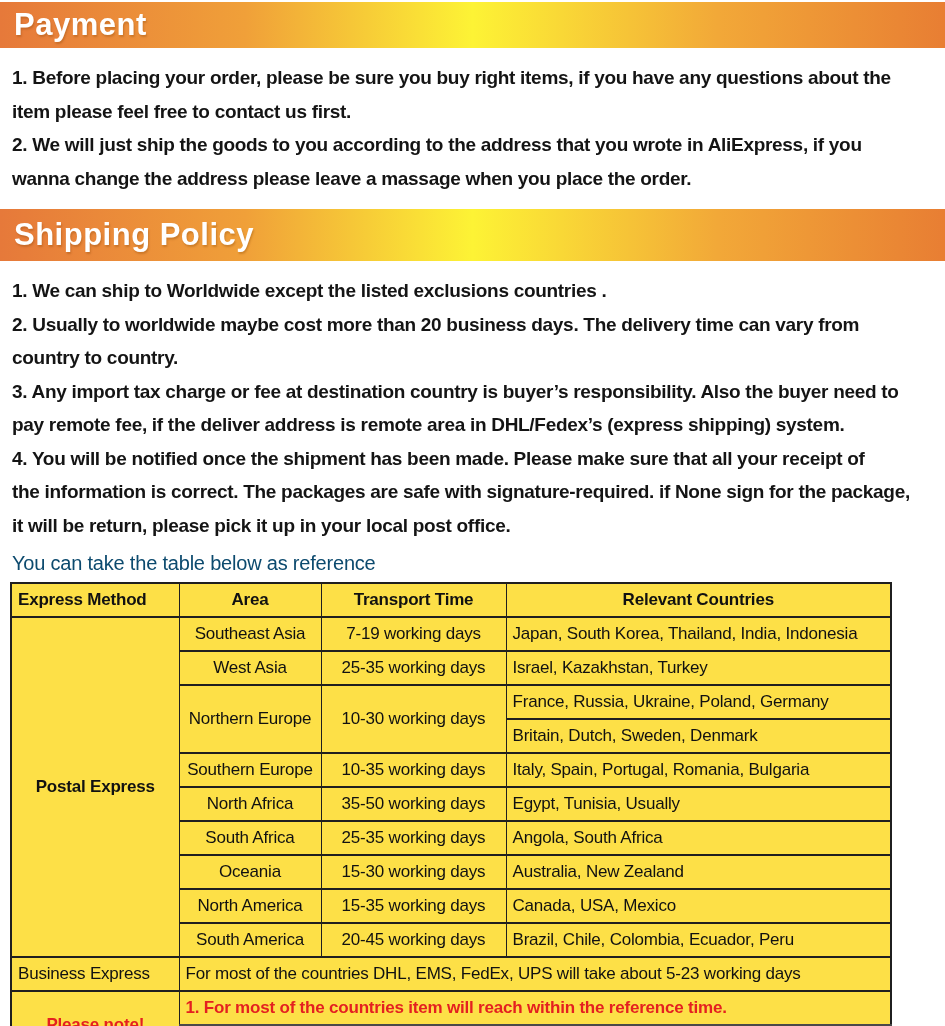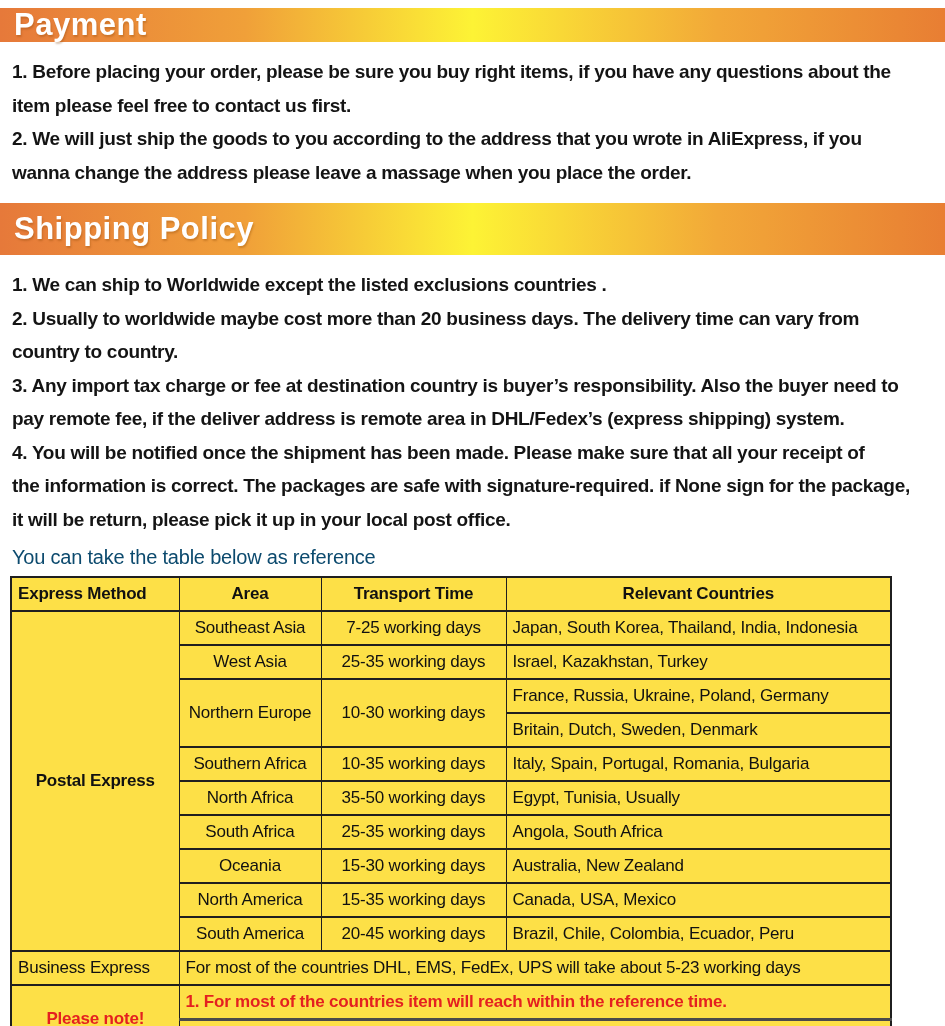--- a/index.html
+++ b/index.html
@@ -7,22 +7,22 @@
     margin: 0; padding: 0;
     background: #ffffff;
     width: 945px;
     font-family: "Liberation Sans", sans-serif;
     color: #111111;
   }
   .page { width: 945px; min-height: 1026px; background: #fff; overflow: hidden; }
 
   
   .banner {
-    height: 34px;
-    margin-top: 8px;
+    height: 46px;
+    margin-top: 2px;
     background: linear-gradient(90deg, #e6793a 0%, #f0a039 26%, #fdf335 50%, #f2a838 76%, #e87e33 100%);
     display: flex; align-items: center;
     padding-left: 14px;
   }
   .banner-title {
     color: #ffffff;
     font-size: 31px;
     font-weight: bold;
     letter-spacing: 0.5px;
     text-shadow: 1px 2px 2px rgba(130, 62, 0, 0.30);
@@ -127,41 +127,41 @@
       <tr>
         <th class="h-method">Express Method</th>
         <th class="h-center">Area</th>
         <th class="h-center">Transport Time</th>
         <th class="h-center">Relevant Countries</th>
       </tr>
 
       <tr>
         <td class="method-cell" rowspan="10">Postal Express</td>
         <td class="cell-center">Southeast Asia</td>
-        <td class="cell-center">7-25 working days</td>
+        <td class="cell-center">7-19 working days</td>
         <td class="cell-left">Japan, South Korea, Thailand, India, Indonesia</td>
       </tr>
 
       <tr>
         <td class="cell-center">West Asia</td>
         <td class="cell-center">25-35 working days</td>
         <td class="cell-left">Israel, Kazakhstan, Turkey</td>
       </tr>
 
       <tr>
         <td class="cell-center" rowspan="2">Northern Europe</td>
         <td class="cell-center" rowspan="2">10-30 working days</td>
         <td class="cell-left">France, Russia, Ukraine, Poland, Germany</td>
       </tr>
       <tr>
         <td class="cell-left">Britain, Dutch, Sweden, Denmark</td>
       </tr>
 
       <tr>
-        <td class="cell-center">Southern Africa</td>
+        <td class="cell-center">Southern Europe</td>
         <td class="cell-center">10-35 working days</td>
         <td class="cell-left">Italy, Spain, Portugal, Romania, Bulgaria</td>
       </tr>
 
       <tr>
         <td class="cell-center">North Africa</td>
         <td class="cell-center">35-50 working days</td>
         <td class="cell-left">Egypt, Tunisia, Usually</td>
       </tr>
 

